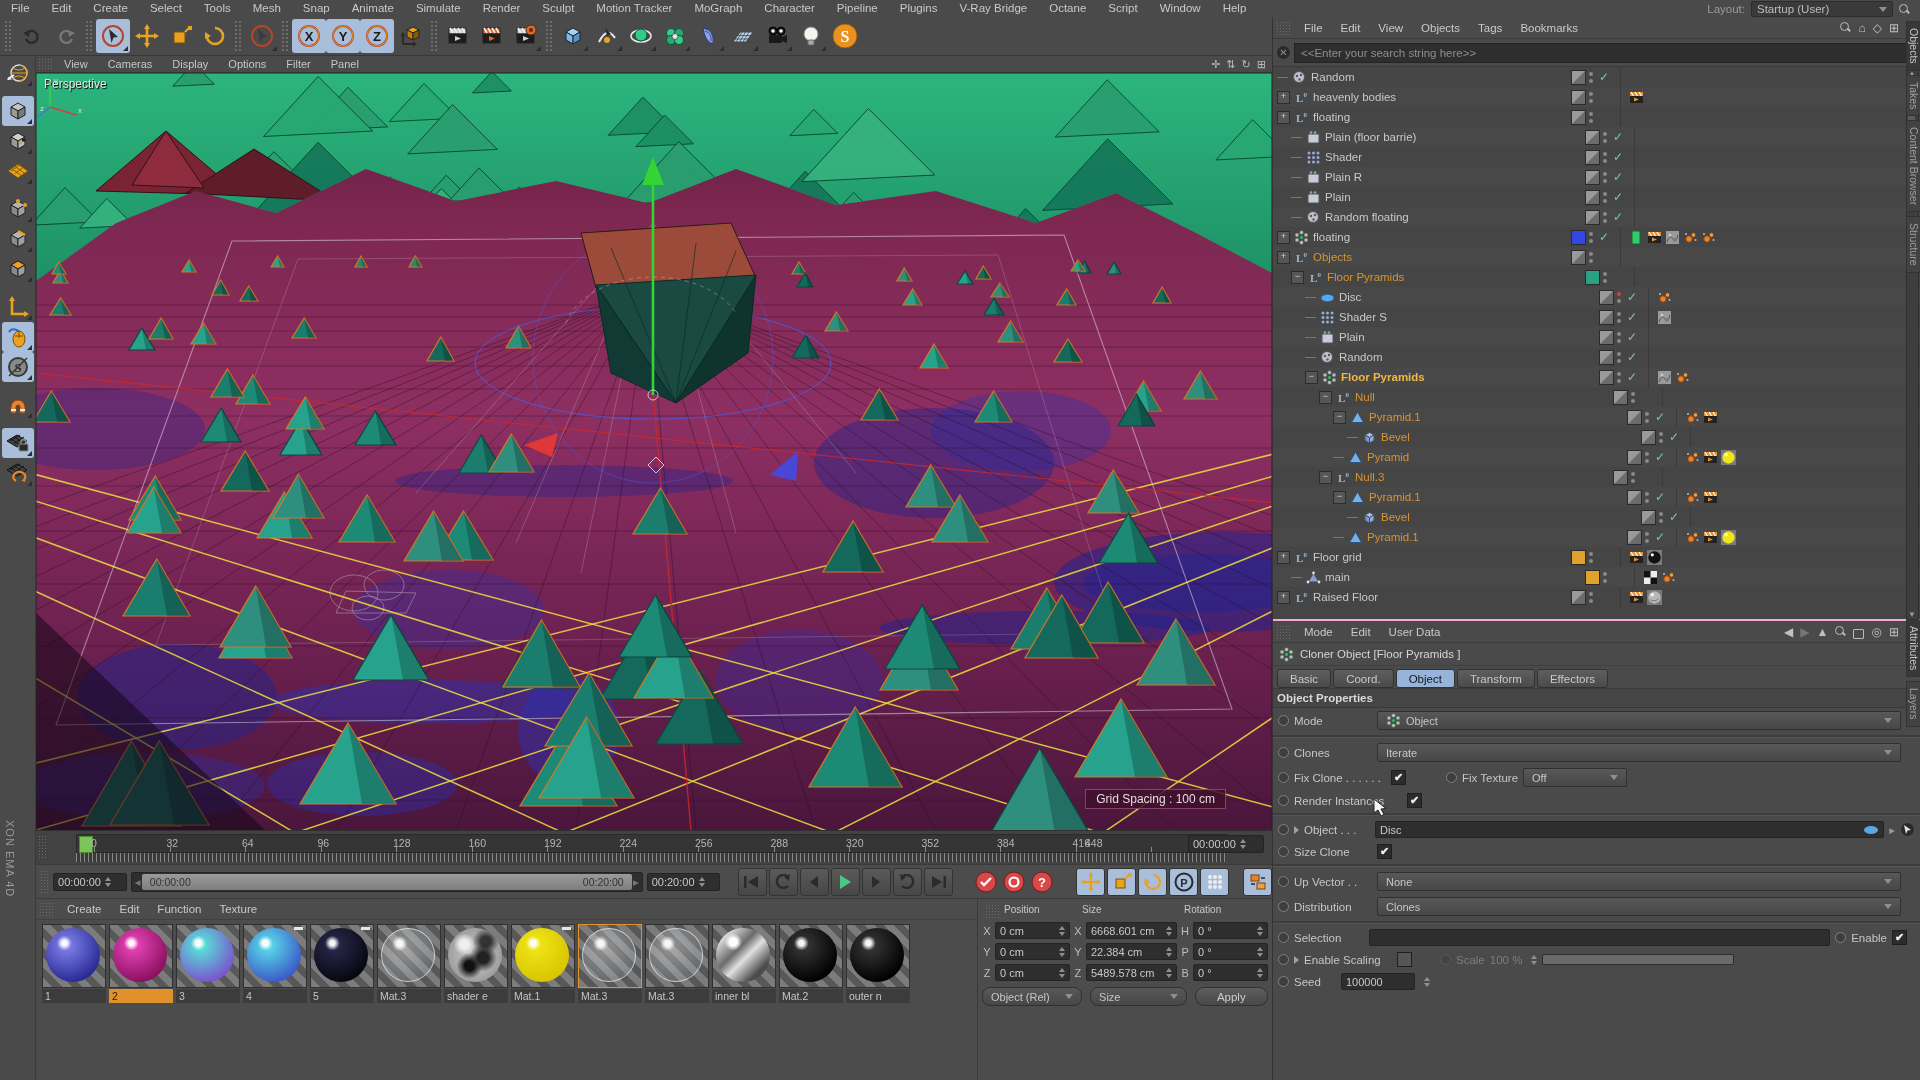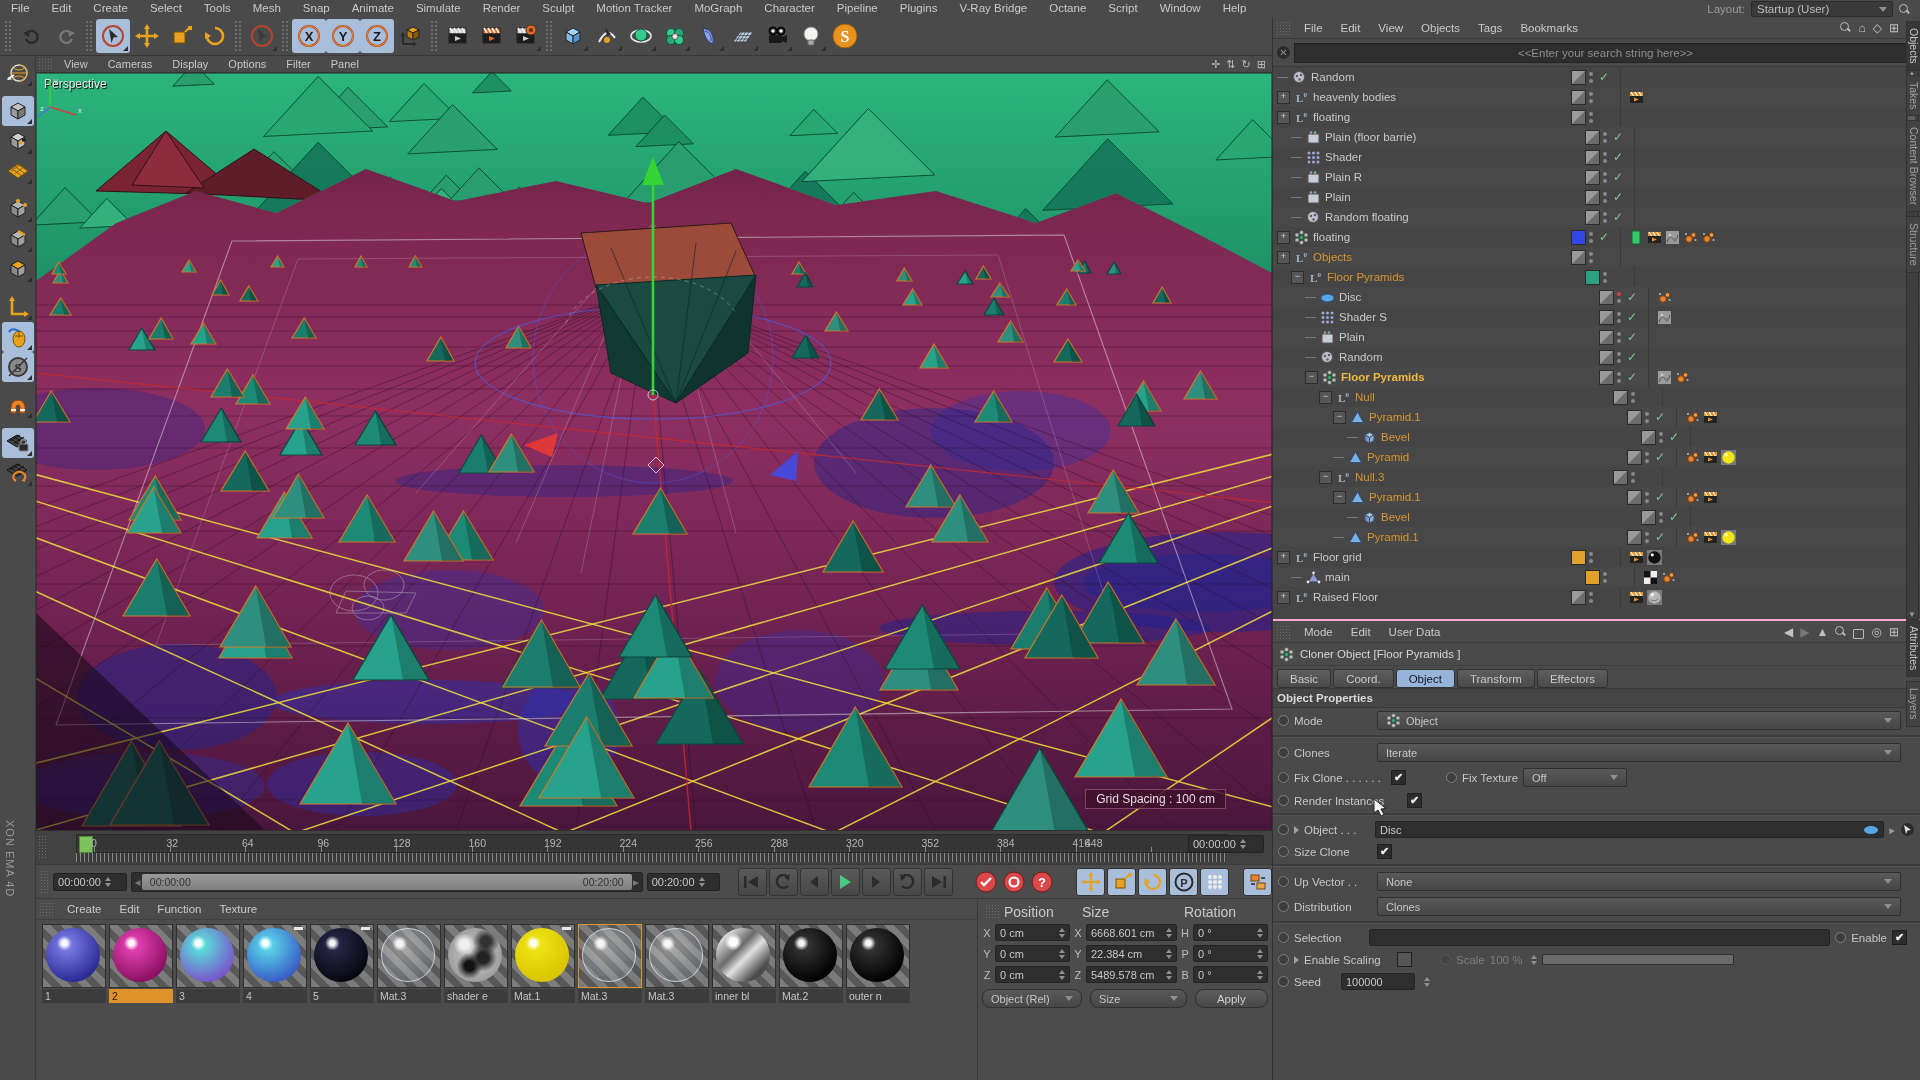--- a/index.html
+++ b/index.html
@@ -86,40 +86,40 @@
             background:repeating-linear-gradient(45deg,#7c7c7c 0 7px,#585858 7px 14px);position:relative;}
   .mat-prev.outlined{border:1px solid #e0912c;}
   .mat-sphere{position:absolute;left:3px;top:3px;width:54px;height:54px;border-radius:50%;}
   .mat-flag{position:absolute;right:3px;top:2px;width:9px;height:3px;background:#e8e8e8;}
   .mat-label{margin-top:1px;height:14px;background:#3c3c3c;color:#c4c4c4;font-size:10.5px;
              padding:0 3px;line-height:14px;white-space:nowrap;overflow:hidden;}
   .mat-label.sel{background:#e0912c;color:#1c1c1c;}
   
   #coordpanel{position:absolute;left:977px;top:898px;width:295px;height:182px;background:#4c4c4c;
               border-top:1px solid #3a3a3a;border-left:1px solid #3a3a3a;padding:3px 4px;box-sizing:border-box;}
-  #coord-head{display:flex;font-size:14px;color:#c9c9c9;margin:2px 0 4px 0;}
+  #coord-head{display:flex;font-size:10px;color:#c9c9c9;margin:2px 0 4px 0;}
   .coord-row{display:flex;align-items:center;gap:3px;margin-bottom:4px;}
   .cl{width:10px;color:#bdbdbd;font-size:11px;text-align:center;}
   .cfield{flex:1;height:15px;}
   #coord-foot{display:flex;gap:8px;margin-top:6px;}
   .dd{background:linear-gradient(#585858,#474747);border:1px solid #303030;border-radius:8px;height:17px;
       display:flex;align-items:center;justify-content:space-between;padding:0 8px;color:#c6c6c6;font-size:11px;}
   .btn{background:linear-gradient(#5e5e5e,#484848);border:1px solid #303030;border-radius:9px;height:17px;
        display:flex;align-items:center;justify-content:center;color:#cdcdcd;font-size:11.5px;}
   
   #rightpanel{position:absolute;left:1272px;top:17px;width:648px;height:1063px;background:#4a4a4a;border-left:1px solid #333;}
   #om-menu,#am-menu{height:21px;display:flex;align-items:center;border-bottom:1px solid #3c3c3c;}
   .pm-handle{width:16px;height:14px;margin:0 3px;background-image:radial-gradient(circle,#6d6d6d .8px,transparent 1px);background-size:3px 3px;}
   .pm-item{padding:0 9px;color:#c9c9c9;}
   .pm-icons{margin-left:auto;display:flex;align-items:center;gap:7px;padding-right:22px;color:#c0c0c0;font-size:12px;}
   #om-search{height:23px;border-bottom:1px solid #3a3a3a;display:flex;align-items:center;padding:2px 4px;gap:4px;}
   #om-search .x{width:13px;height:13px;border-radius:50%;background:#2a2a2a;color:#909090;font-size:10px;
                 display:flex;align-items:center;justify-content:center;}
   #search-inp{flex:1;height:16px;background:#2e2e2e;border:1px solid #242424;color:#8e8e8e;
-              font-size:11.5px;padding:1px 6px;font-family:"Liberation Sans",sans-serif;text-align:center;}
+              font-size:11.5px;padding:1px 6px;font-family:"Liberation Sans",sans-serif;}
   #om-tree{position:relative;height:552px;overflow:hidden;border-bottom:2px solid #f9a8d4;background:#454545;}
   .trow{position:relative;height:20px;display:flex;align-items:center;}
   .trow:nth-child(even){background:#484848;}
   .t-name{display:flex;align-items:center;gap:4px;width:292px;overflow:hidden;white-space:nowrap;}
   .t-exp{width:11px;height:11px;background:#565656;border:1px solid #2c2c2c;color:#d0d0d0;font-size:9px;
          line-height:9px;text-align:center;flex:none;}
   .t-line{width:11px;height:1px;background:#777;flex:none;}
   .t-label{font-size:11.5px;color:#c8c8c8;}
   .t-label.orange{color:#d8952f;}
   .t-label.selected{color:#f0b840;font-weight:bold;}

